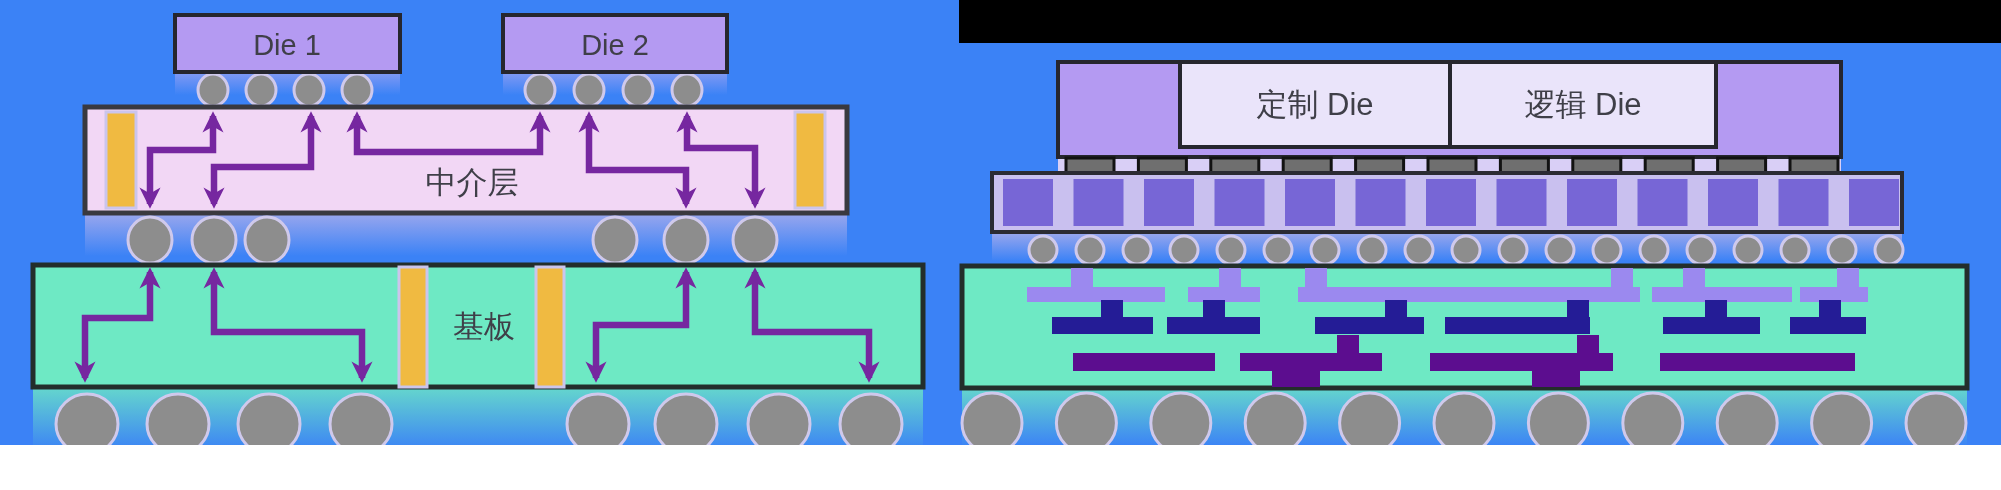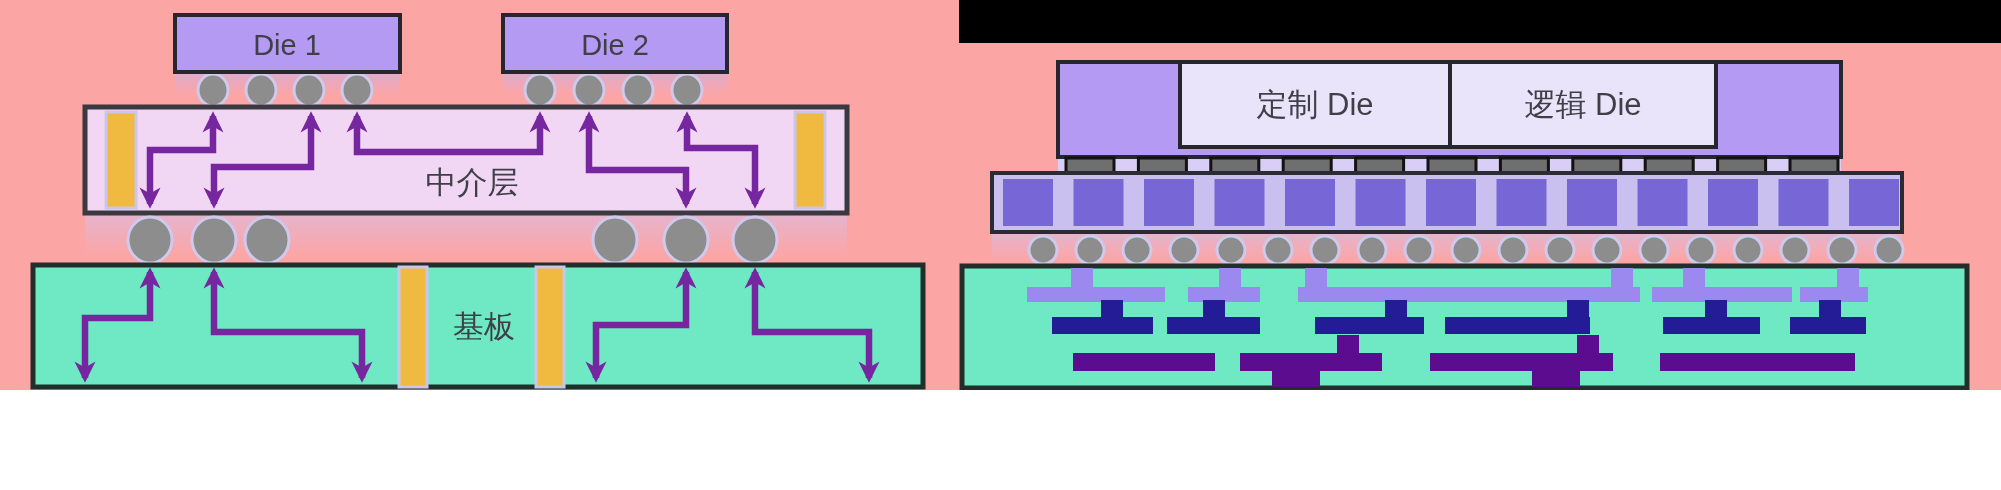--- a/index.html
+++ b/index.html
@@ -5,21 +5,21 @@
   :root{
     --die-purple:#b49af2; --die-light-fill:#eae4fa; --die-border:#26262e;
     --interposer-pink:#f2d7f5; --tsv-orange:#f0ba41; --tsv-frame:#cbc5ec;
     --substrate-teal:#6ee9c4; --substrate-border:#232e2b; --arrow-purple:#7627a0;
     --bump-gray:#8d8d8d; --bump-halo:#cfc9ec; --interposer-frame-fill:#c9c0ef;
     --interposer-square:#7766d6; --microbump-gray:#6f6f6f;
     --routing-light-purple:#9b89ef; --routing-navy:#241c96; --routing-dark-violet:#5c0d8f;
     --bar-black:#000000; --label-text:#3f3f48;
   }
   html,body{margin:0;padding:0;background:#ffffff;}
-  #stage{position:relative;width:2001px;height:390px;background:#fca5a5;overflow:hidden;
+  #stage{position:relative;width:2001px;height:445px;background:#3b82f6;overflow:hidden;
          font-family:"Liberation Sans","DejaVu Sans",sans-serif;}
   svg{display:block;}
   .die-box{fill:var(--die-purple);stroke:var(--die-border);stroke-width:4;}
   .die-light{fill:var(--die-light-fill);stroke:var(--die-border);stroke-width:4;}
   .interposer{fill:var(--interposer-pink);stroke:#39393f;stroke-width:5;}
   .tsv{fill:var(--tsv-orange);stroke:var(--tsv-frame);stroke-width:3;}
   .substrate{fill:var(--substrate-teal);stroke:var(--substrate-border);stroke-width:5;}
   .route{fill:none;stroke:var(--arrow-purple);stroke-width:6.5;}
   #ah path{fill:var(--arrow-purple);}
   .bump ellipse,.bump circle{fill:var(--bump-gray);stroke:var(--bump-halo);stroke-width:3;}

